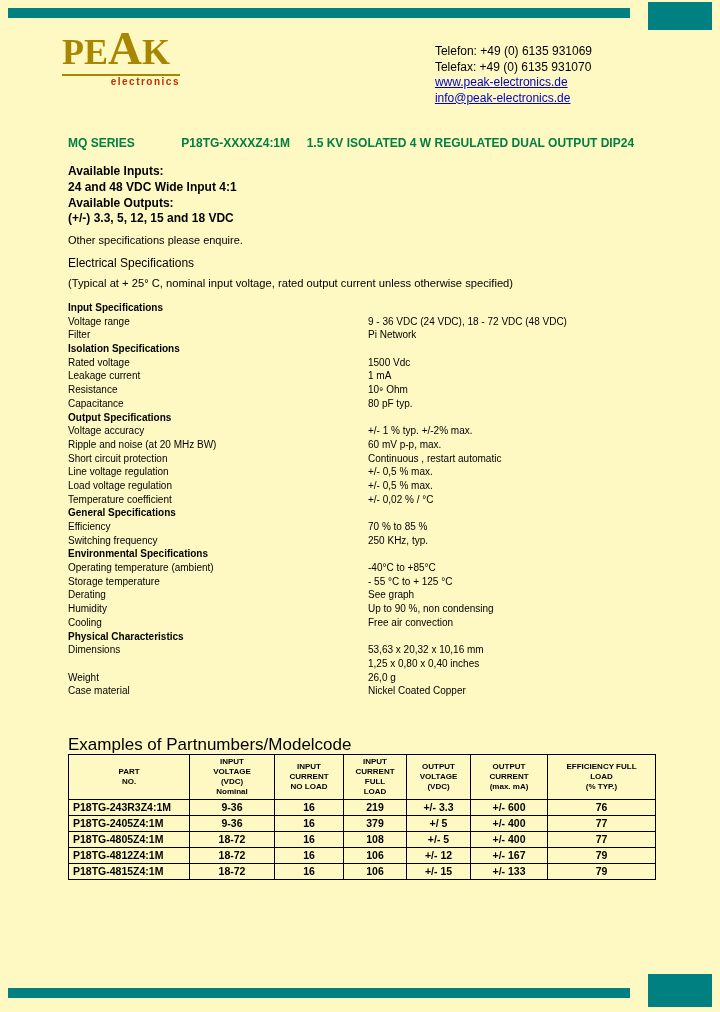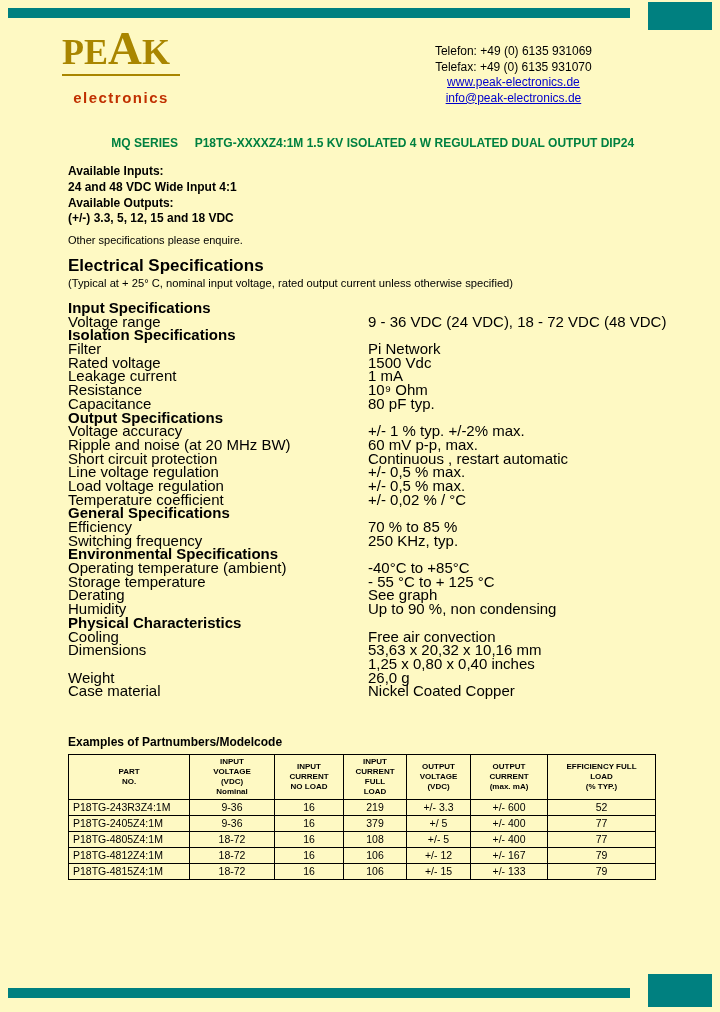--- a/index.html
+++ b/index.html
@@ -22,53 +22,53 @@
   .sq{position:absolute;background:var(--teal);}
   .sq.tr{right:8px;top:2px;width:64px;height:28px;}
   .sq.br{right:8px;bottom:5px;width:64px;height:33px;}
 
   
   .logo{position:absolute;left:62px;top:26px;width:122px;}
   .brand{font-family:"Liberation Serif","DejaVu Serif",serif;font-weight:bold;
          color:var(--logo_gold);font-size:36px;line-height:44px;}
   .brand .big-letter{font-size:47px;}
   .electronics{border-top:2px solid var(--logo_gold);color:var(--logo_red);
-         font-size:15px;font-weight:bold;text-align:center;letter-spacing:1.5px;
-         padding-top:13px;width:118px;}
-
-  
-  .contact{position:absolute;top:44px;right:128px;text-align:center;
+         font-size:10px;font-weight:bold;text-align:right;letter-spacing:1.5px;
+         padding-top:0;width:118px;}
+
+  
+  .contact{position:absolute;top:44px;right:128px;text-align:left;
          font-size:12px;line-height:15.5px;}
   .contact .link{display:block;color:var(--link_blue);text-decoration:underline;}
 
   
   .title-line{position:absolute;left:68px;top:136px;font-size:12px;font-weight:bold;
-         color:var(--title_green);white-space:nowrap;text-align:right;}
+         color:var(--title_green);white-space:nowrap;}
   .title-line .series{display:inline-block;width:110px;}
   .title-line .model{display:inline-block;width:122px;}
 
   
   .intro{position:absolute;left:68px;top:164px;font-size:12px;line-height:15.8px;}
   .intro .b{font-weight:bold;}
   .intro .note{font-weight:normal;font-size:11px;margin-top:6px;}
 
   
-  .elec-heading{position:absolute;left:68px;top:256px;font-size:17px;font-weight:bold;text-align:center;}
+  .elec-heading{position:absolute;left:68px;top:256px;font-size:12px;font-weight:normal;text-align:center;}
   .elec-sub{position:absolute;left:68px;top:277px;font-size:11.2px;}
 
-  .spec-list{position:absolute;left:68px;top:301px;font-size:15px;width:590px;}
+  .spec-list{position:absolute;left:68px;top:301px;font-size:10px;width:590px;}
   .spec-row{display:flex;line-height:13.68px;white-space:nowrap;}
   .spec-label{flex:0 0 300px;}
   .spec-row.section .spec-label{font-weight:bold;}
 
   
-  .examples-heading{position:absolute;left:68px;top:735px;font-size:12px;font-weight:bold;}
+  .examples-heading{position:absolute;left:68px;top:735px;font-size:17px;font-weight:normal;}
   .parts-table{position:absolute;left:68px;top:754px;border-collapse:collapse;
          table-layout:fixed;width:566px;}
-  .parts-table th,.parts-table td{border:1px solid #000;}
+  .parts-table th,.parts-table td{border:1px solid #000;font-weight:bold;}
   .parts-table th{font-size:8px;font-weight:bold;text-align:center;
          white-space:pre-line;line-height:10px;padding:2px 1px;vertical-align:middle;}
   .parts-table td{font-size:10.5px;text-align:center;height:15px;line-height:15px;padding:0 2px;
          overflow:hidden;}
   .parts-table td:first-child{text-align:left;padding-left:4px;}
   .parts-table th:nth-child(1){width:118px;border-radius:11px;}
   .parts-table th:nth-child(2){width:82px;}
   .parts-table th:nth-child(3){width:66px;}
   .parts-table th:nth-child(4){width:60px;}
   .parts-table th:nth-child(5){width:61px;}
@@ -116,28 +116,28 @@
 
   <div class="spec-list">
       <div class="spec-row section">
         <span class="spec-label">Input Specifications</span>
         <span class="spec-value"></span>
       </div>
       <div class="spec-row">
         <span class="spec-label">Voltage range</span>
         <span class="spec-value">9 - 36 VDC (24 VDC), 18 - 72 VDC (48 VDC)</span>
       </div>
-      <div class="spec-row section">
-        <span class="spec-label">Isolation Specifications</span>
-        <span class="spec-value"></span>
-      </div>
       <div class="spec-row">
         <span class="spec-label">Filter</span>
         <span class="spec-value">Pi Network</span>
       </div>
+      <div class="spec-row section">
+        <span class="spec-label">Isolation Specifications</span>
+        <span class="spec-value"></span>
+      </div>
       <div class="spec-row">
         <span class="spec-label">Rated voltage</span>
         <span class="spec-value">1500 Vdc</span>
       </div>
       <div class="spec-row">
         <span class="spec-label">Leakage current</span>
         <span class="spec-value">1 mA</span>
       </div>
       <div class="spec-row">
         <span class="spec-label">Resistance</span>
@@ -200,27 +200,27 @@
         <span class="spec-value">- 55 °C to + 125 °C</span>
       </div>
       <div class="spec-row">
         <span class="spec-label">Derating</span>
         <span class="spec-value">See graph</span>
       </div>
       <div class="spec-row">
         <span class="spec-label">Humidity</span>
         <span class="spec-value">Up to 90 %, non condensing</span>
       </div>
-      <div class="spec-row section">
-        <span class="spec-label">Physical Characteristics</span>
-        <span class="spec-value"></span>
-      </div>
       <div class="spec-row">
         <span class="spec-label">Cooling</span>
         <span class="spec-value">Free air convection</span>
+      </div>
+      <div class="spec-row section">
+        <span class="spec-label">Physical Characteristics</span>
+        <span class="spec-value"></span>
       </div>
       <div class="spec-row">
         <span class="spec-label">Dimensions</span>
         <span class="spec-value">53,63 x 20,32 x 10,16 mm</span>
       </div>
       <div class="spec-row">
         <span class="spec-label"></span>
         <span class="spec-value">1,25 x 0,80 x 0,40 inches</span>
       </div>
       <div class="spec-row">
@@ -263,21 +263,21 @@
         </tr>
     </thead>
     <tbody>
         <tr>
           <td>P18TG-243R3Z4:1M</td>
           <td>9-36</td>
           <td>16</td>
           <td>219</td>
           <td>+/- 3.3</td>
           <td>+/- 600</td>
-          <td>52</td>
+          <td>76</td>
         </tr>
         <tr>
           <td>P18TG-2405Z4:1M</td>
           <td>9-36</td>
           <td>16</td>
           <td>379</td>
           <td>+/ 5</td>
           <td>+/- 400</td>
           <td>77</td>
         </tr>

